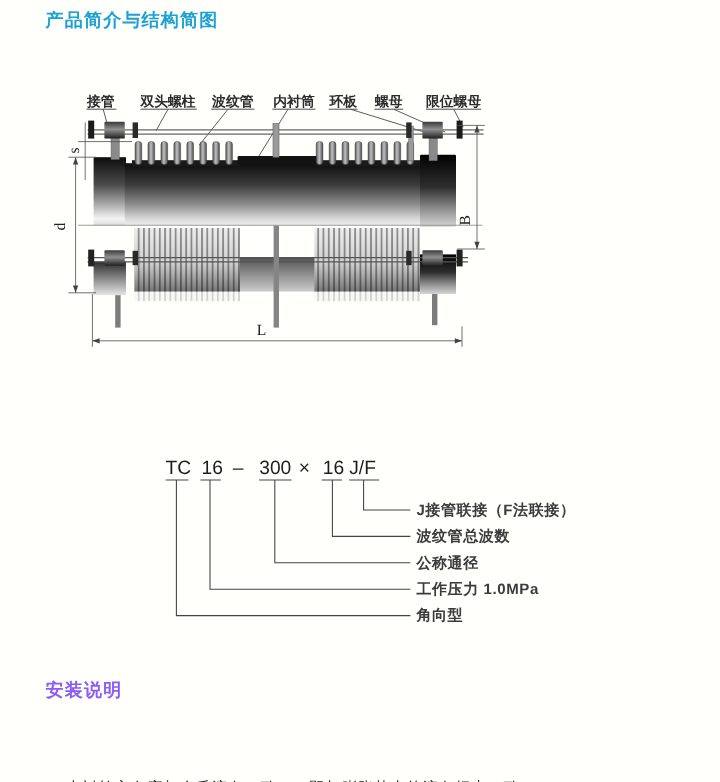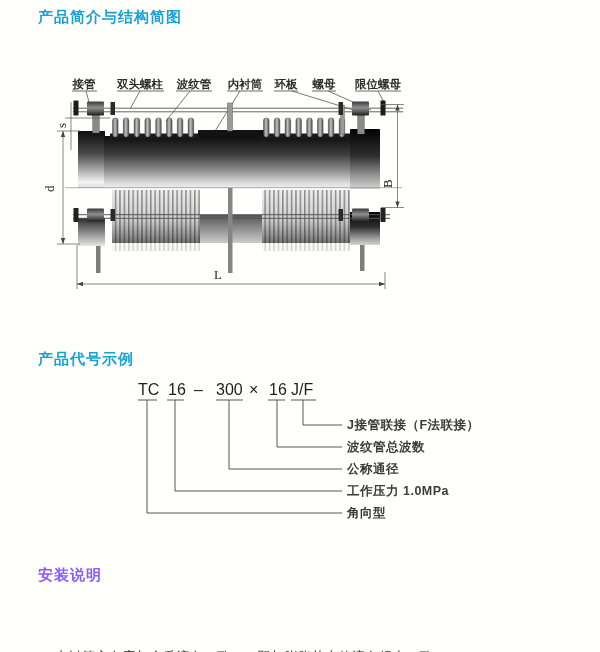--- a/index.html
+++ b/index.html
@@ -198,21 +198,20 @@
         <path d="M357.5,147.5 l-2.2,-6 h4.4 z"></path>
       <path d="M37,224 l6,-2.2 v4.4 z"></path>
         <path d="M345,224 l-6,-2.2 v4.4 z"></path>
     </g>
     <text class="serif dimtxt" transform="rotate(-90 26 68)" x="26" y="68" font-size="11">s</text>
     <text class="serif dimtxt" transform="rotate(-90 14 132)" x="14" y="132">d</text>
     <text class="serif dimtxt" transform="rotate(-90 352 128)" x="352" y="128">B</text>
     <text class="serif dimtxt" x="174" y="219" font-size="14">L</text>
   </svg>
 
-  <div class="sec-title" style="top:350px;color:#1ba1d2;">产品代号示例</div>
 
   <svg class="codefig" viewBox="0 0 360 150">
     <g class="serif codeseg">
       <text x="8" y="17">TC</text>
       <text x="38" y="17">16</text>
       <text x="64" y="17">–</text>
       <text x="86" y="17">300</text>
       <text x="119" y="17">×</text>
       <text x="139" y="17">16</text>
       <text x="161" y="17">J/F</text>

